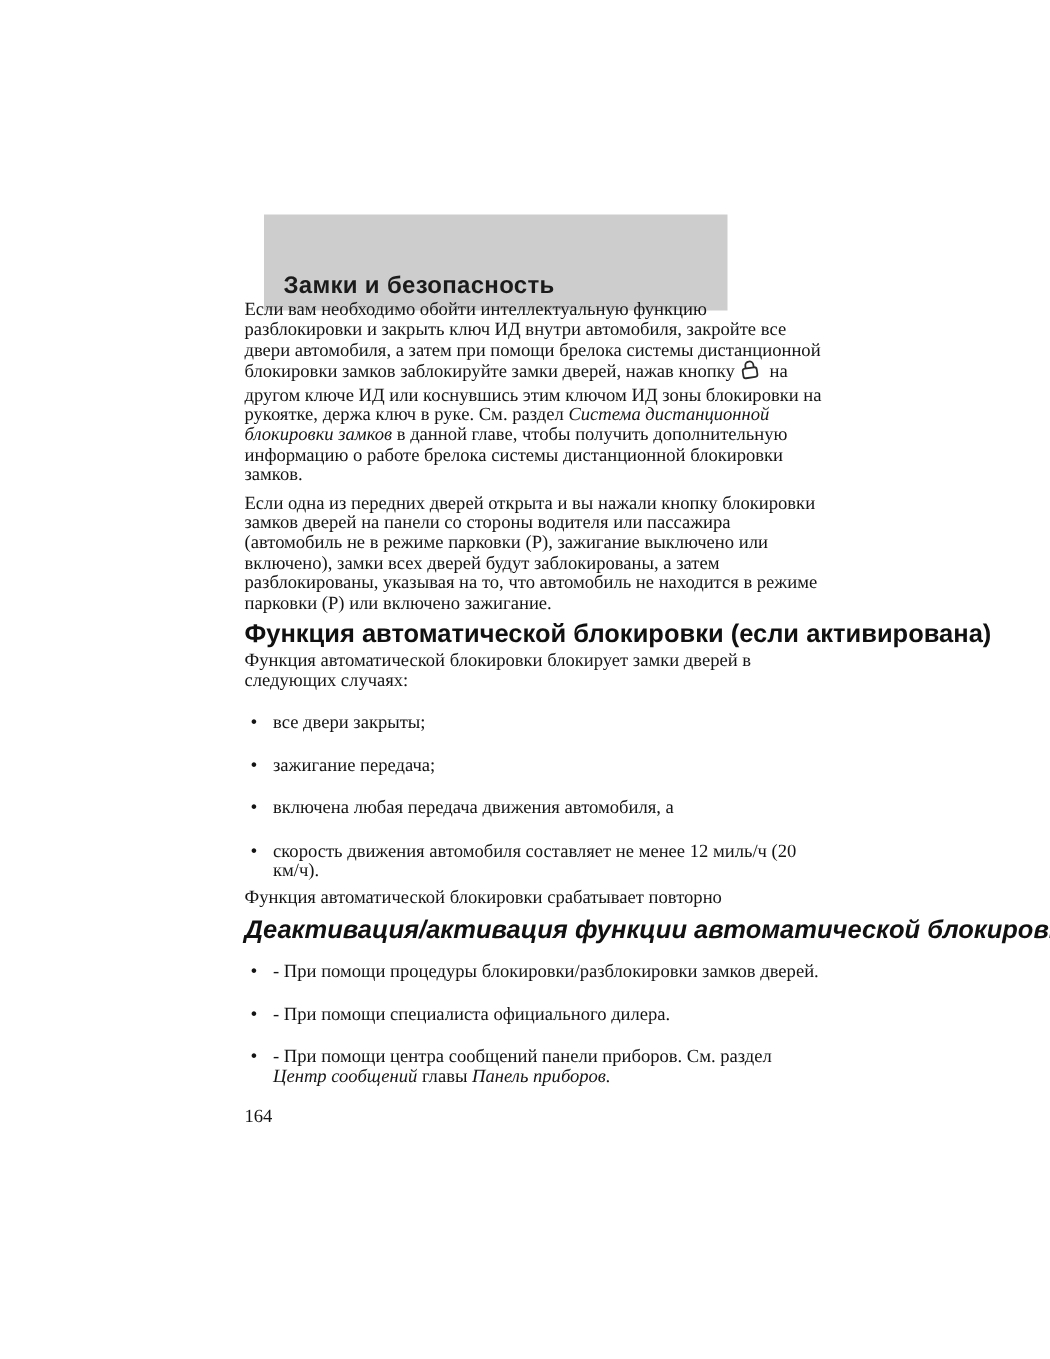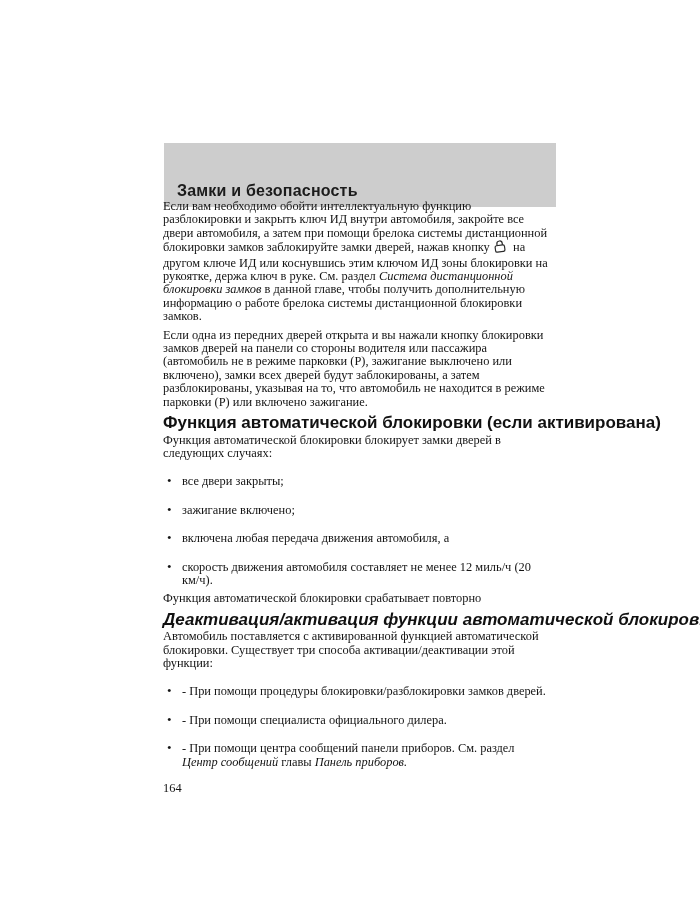--- a/index.html
+++ b/index.html
@@ -10,23 +10,23 @@
   .page {
     position: relative;
     width: 700px;
     height: 906px;
     background: #ffffff;
     overflow: hidden;
     color: #141414;
   }
   .banner {
     position: absolute;
-    left: 164px;
+    left: 176px;
     top: 143px;
-    width: 392px;
+    width: 309px;
     height: 64px;
     background: #cdcdcd;
     box-sizing: border-box;
     display: flex;
     align-items: flex-end;
     padding: 0 0 7px 13px;
   }
   .banner .chapter-title {
     margin: 0;
     font-family: "Liberation Sans", sans-serif;
@@ -108,31 +108,30 @@
       <span>в данной главе, чтобы получить дополнительную информацию о работе брелока системы дистанционной блокировки замков.</span></p>
 
     <p>Если одна из передних дверей открыта и вы нажали кнопку блокировки замков дверей на панели со стороны водителя или пассажира (автомобиль не в режиме парковки (P), зажигание выключено или включено), замки всех дверей будут заблокированы, а затем разблокированы, указывая на то, что автомобиль не находится в режиме парковки (P) или включено зажигание.</p>
 
     <h2 class="h-sans">Функция автоматической блокировки (если активирована)</h2>
 
     <p>Функция автоматической блокировки блокирует замки дверей в следующих случаях:</p>
 
     <ul class="bullets">
       <li>все двери закрыты;</li>
-      <li>зажигание включено;</li>
+      <li>зажигание передача;</li>
       <li>включена любая передача движения автомобиля, а</li>
       <li>скорость движения автомобиля составляет не менее 12 миль/ч (20 км/ч).</li>
     </ul>
 
     <p>Функция автоматической блокировки срабатывает повторно</p>
 
 
     <h2 class="h-sans h-italic">Деактивация/активация функции автоматической блокировки</h2>
 
-    <p>Автомобиль поставляется с активированной функцией автоматической блокировки. Существует три способа активации/деактивации этой функции:</p>
 
     <ul class="bullets">
       <li>- При помощи процедуры блокировки/разблокировки замков дверей.</li>
       <li>- При помощи специалиста официального дилера.</li>
       <li><span>- При помощи центра сообщений панели приборов. См. раздел</span>
         <i>Центр сообщений</i>
         <span>главы</span>
         <i>Панель приборов.</i></li>
     </ul>
 

